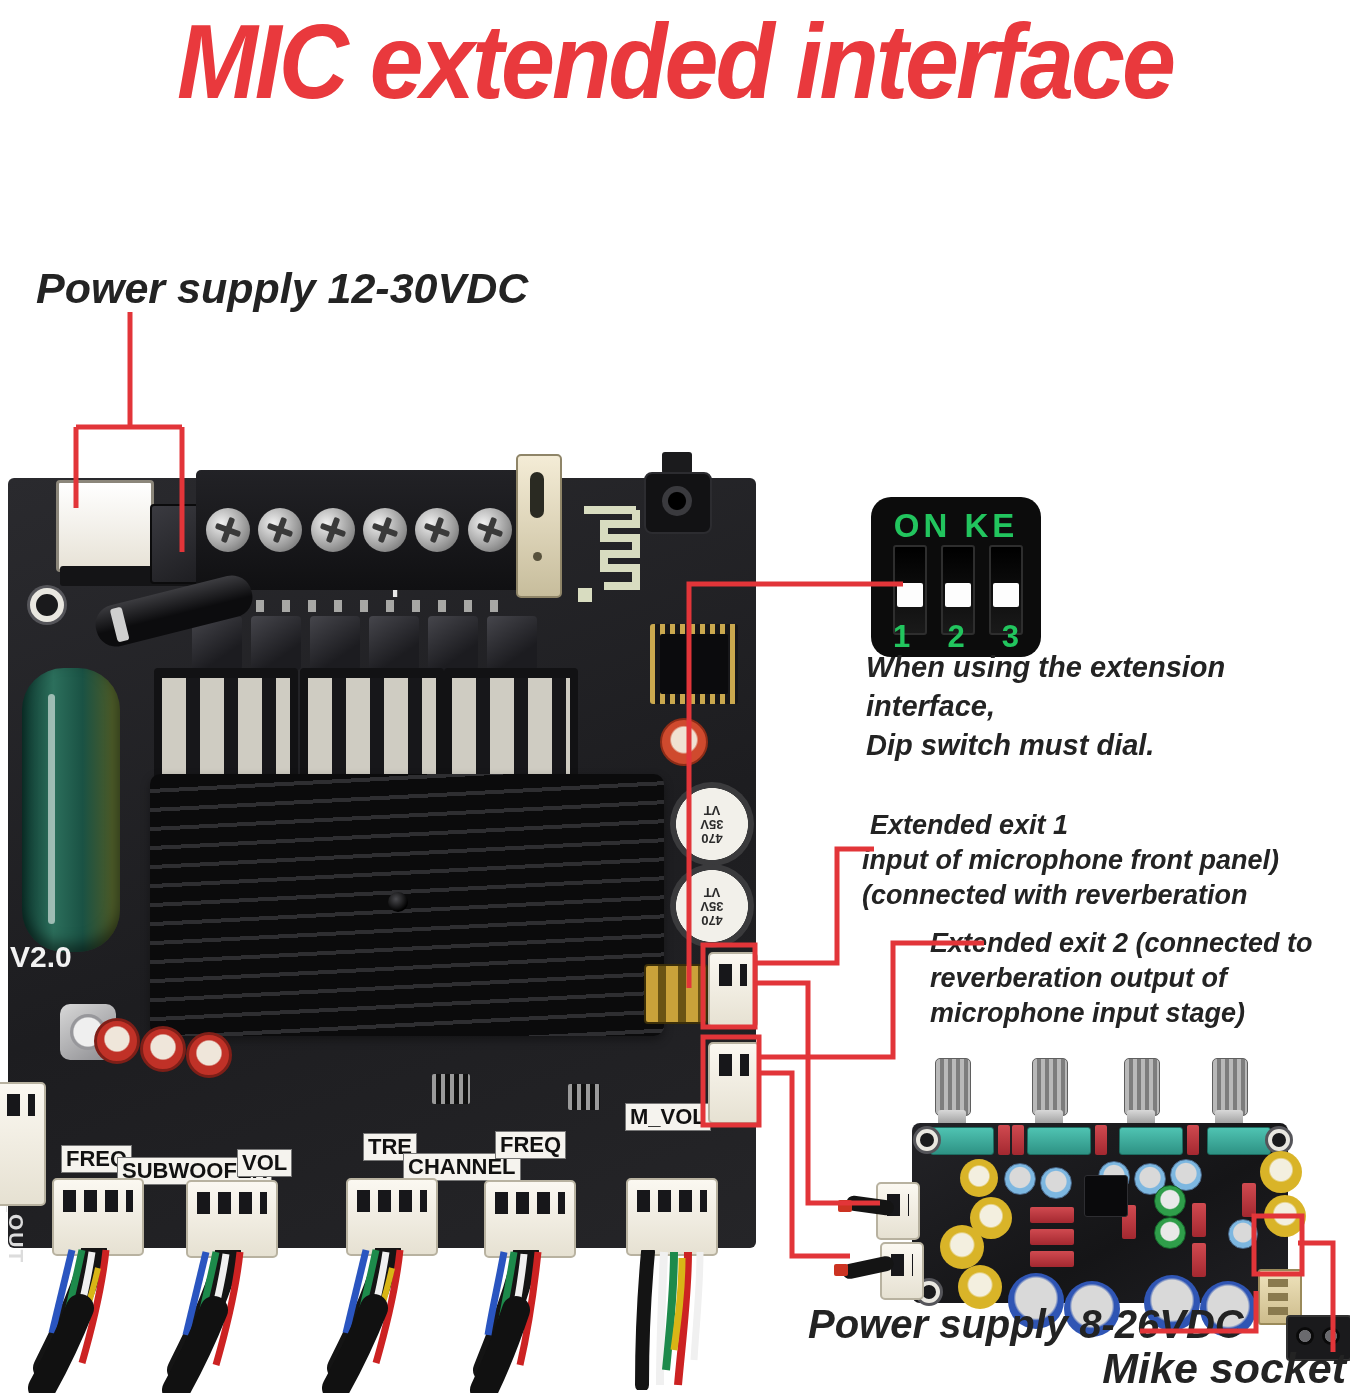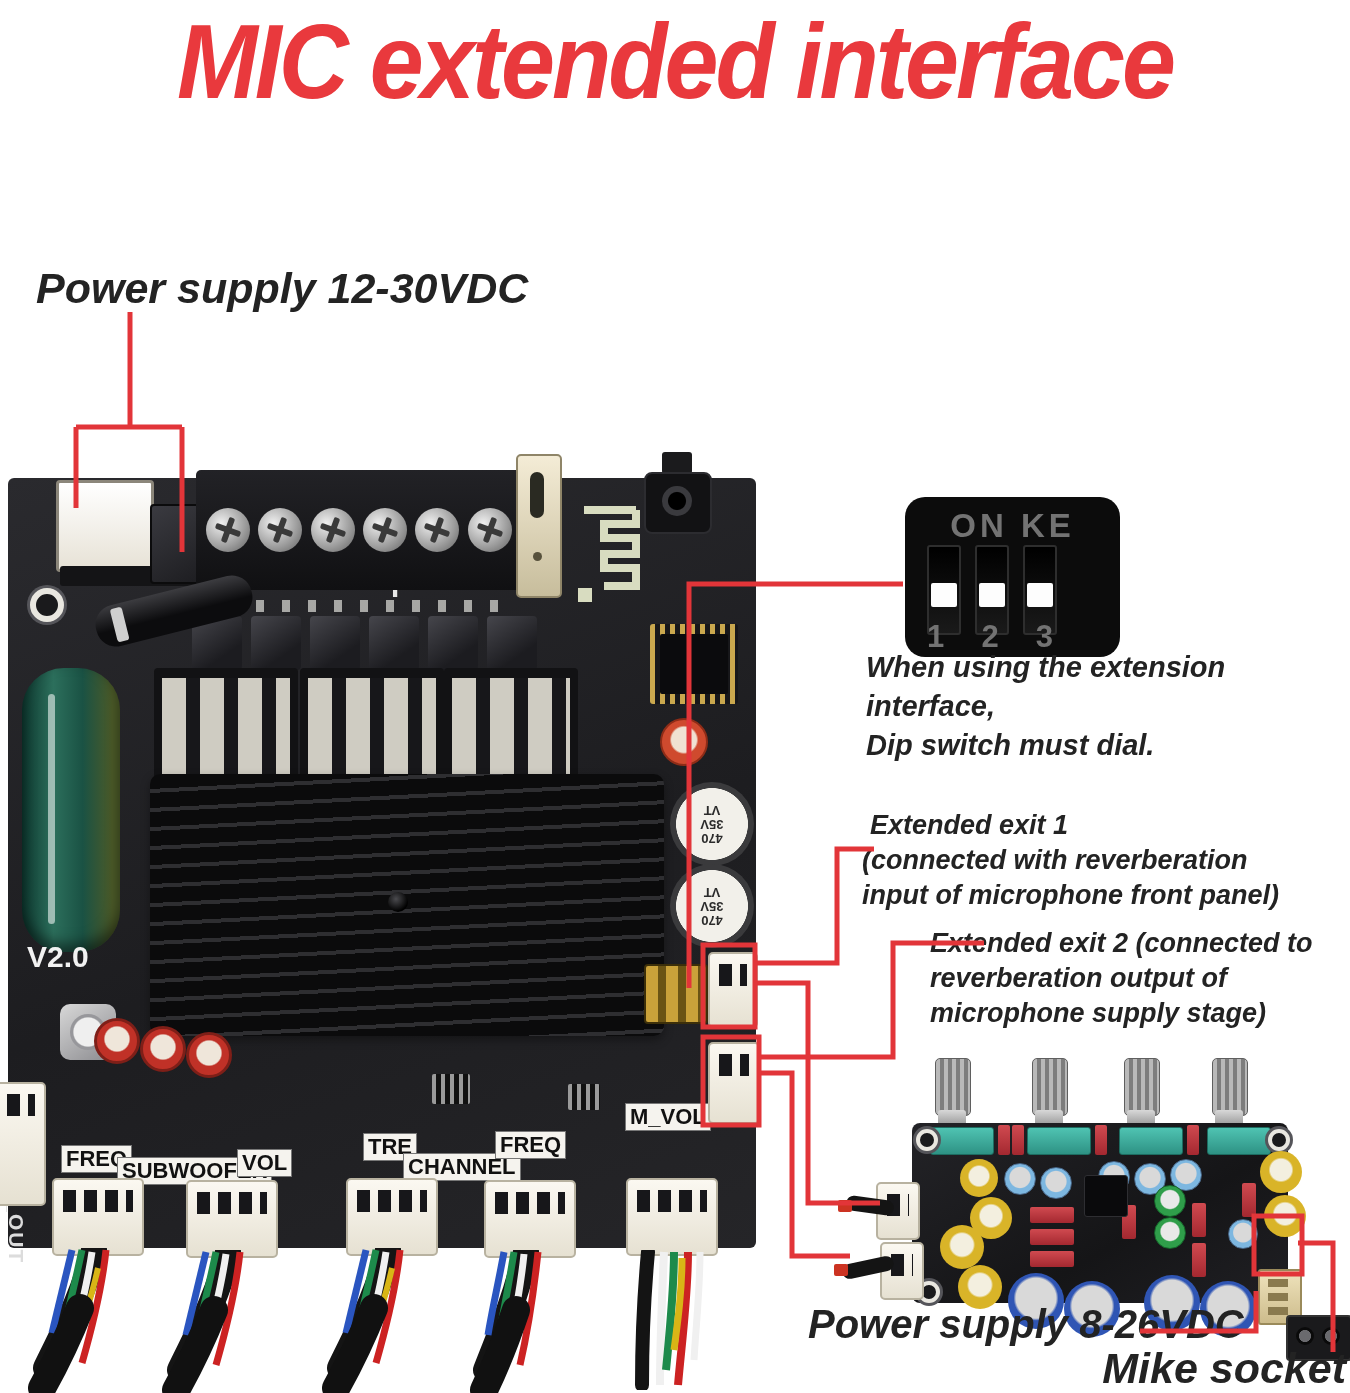--- a/index.html
+++ b/index.html
@@ -155,21 +155,21 @@
     <div class="abs" style="left:560px;top:606px;width:32px;height:26px;background:repeating-linear-gradient(90deg,#9a9a9a 0 4px,#111 4px 9px);border-radius:2px;"></div>
 
     <div class="abs tag" style="left:54px;top:668px;">FREQ</div>
     <div class="abs tag" style="left:110px;top:680px;">SUBWOOFER</div>
     <div class="abs tag" style="left:230px;top:672px;">VOL</div>
     <div class="abs tag" style="left:356px;top:656px;">TRE</div>
     <div class="abs tag" style="left:396px;top:676px;">CHANNEL</div>
     <div class="abs tag" style="left:488px;top:654px;">FREQ</div>
     <div class="abs tag" style="left:618px;top:626px;">M_VOL</div>
 
-    <div class="abs" style="left:2px;top:462px;color:#f2f2f2;font-weight:bold;font-size:30px;font-family:'Liberation Sans',sans-serif;margin-left:17px;">V2.0</div>
+    <div class="abs" style="left:2px;top:462px;color:#f2f2f2;font-weight:bold;font-size:30px;font-family:'Liberation Sans',sans-serif;">V2.0</div>
     <div class="abs" style="left:20px;top:672px;color:#dcdcdc;font-weight:bold;font-size:21px;letter-spacing:2px;transform:rotate(90deg);transform-origin:left top;font-family:'Liberation Sans',sans-serif;">SUB_OUT</div>
 
     <div class="abs conn" style="left:-12px;top:604px;width:46px;height:120px;"></div>
 
     <div class="abs conn" style="left:44px;top:700px;width:88px;height:74px;"></div>
     <div class="abs conn" style="left:178px;top:702px;width:88px;height:74px;"></div>
     <div class="abs conn" style="left:338px;top:700px;width:88px;height:74px;"></div>
     <div class="abs conn" style="left:476px;top:702px;width:88px;height:74px;"></div>
     <div class="abs conn" style="left:618px;top:700px;width:88px;height:74px;"></div>
 
@@ -213,21 +213,21 @@
   </svg>
   <svg class="abs" style="left:608px;top:1250px;" width="130" height="140" viewBox="0 0 130 140">
     <path d="M40,2 C36,45 34,90 34,135" stroke="#141414" stroke-width="14" fill="none" stroke-linecap="round"></path>
     <path d="M56,2 C54,45 52,90 52,135" stroke="#f0f0f0" stroke-width="8" fill="none"></path>
     <path d="M66,2 C66,40 62,80 58,120" stroke="#1d8a4b" stroke-width="8" fill="none"></path>
     <path d="M80,2 C80,45 74,90 70,135" stroke="#cc2222" stroke-width="8" fill="none"></path>
     <path d="M74,8 C74,40 70,70 66,100" stroke="#d8b516" stroke-width="7" fill="none"></path>
     <path d="M92,2 C92,40 88,75 86,110" stroke="#f0f0f0" stroke-width="7" fill="none"></path>
   </svg>
 
-  <div class="abs dipbox" style="left:905px;top:497px;width:170px;height:160px;color:#737373;font-family:'Liberation Sans',sans-serif;padding-left:45px;">
+  <div class="abs dipbox" style="left:871px;top:497px;width:170px;height:160px;color:#22c55e;font-family:'Liberation Sans',sans-serif;">
     <div class="abs" style="left:0;top:10px;width:100%;text-align:center;font-size:33px;font-weight:bold;letter-spacing:4px;">
       <span>ON</span>
       <span>KE</span>
     </div>
     <div class="abs" style="left:22px;top:48px;display:flex;gap:14px;">
       <div class="diptrack">
           <div class="dipslider"></div>
         </div>
       <div class="diptrack">
           <div class="dipslider"></div>
@@ -243,28 +243,28 @@
     </div>
   </div>
 
   <div class="abs it" style="left:866px;top:648px;font-size:29px;line-height:39px;">
     <div>When using the extension interface,</div>
     <div>Dip switch must dial.</div>
   </div>
 
   <div class="abs it" style="left:862px;top:808px;font-size:27px;line-height:35px;">
     <div style="padding-left:8px;">Extended exit 1</div>
+    <div>input of microphone front panel)</div>
     <div>(connected with reverberation</div>
-    <div>input of microphone front panel)</div>
   </div>
 
   <div class="abs it" style="left:930px;top:926px;font-size:27px;line-height:35px;">
     <div>Extended exit 2 (connected to</div>
     <div>reverberation output of</div>
-    <div>microphone supply stage)</div>
+    <div>microphone input stage)</div>
   </div>
 
   <div class="abs" style="left:872px;top:1050px;width:478px;height:280px;">
 
     <div class="abs shaft" style="left:63px;top:8px;height:56px;"></div>
     <div class="abs shaft" style="left:160px;top:8px;height:56px;"></div>
     <div class="abs shaft" style="left:252px;top:8px;height:56px;"></div>
     <div class="abs shaft" style="left:340px;top:8px;height:56px;"></div>
     <div class="abs collar" style="left:66px;top:60px;width:28px;height:18px;"></div>
     <div class="abs collar" style="left:163px;top:60px;width:28px;height:18px;"></div>

